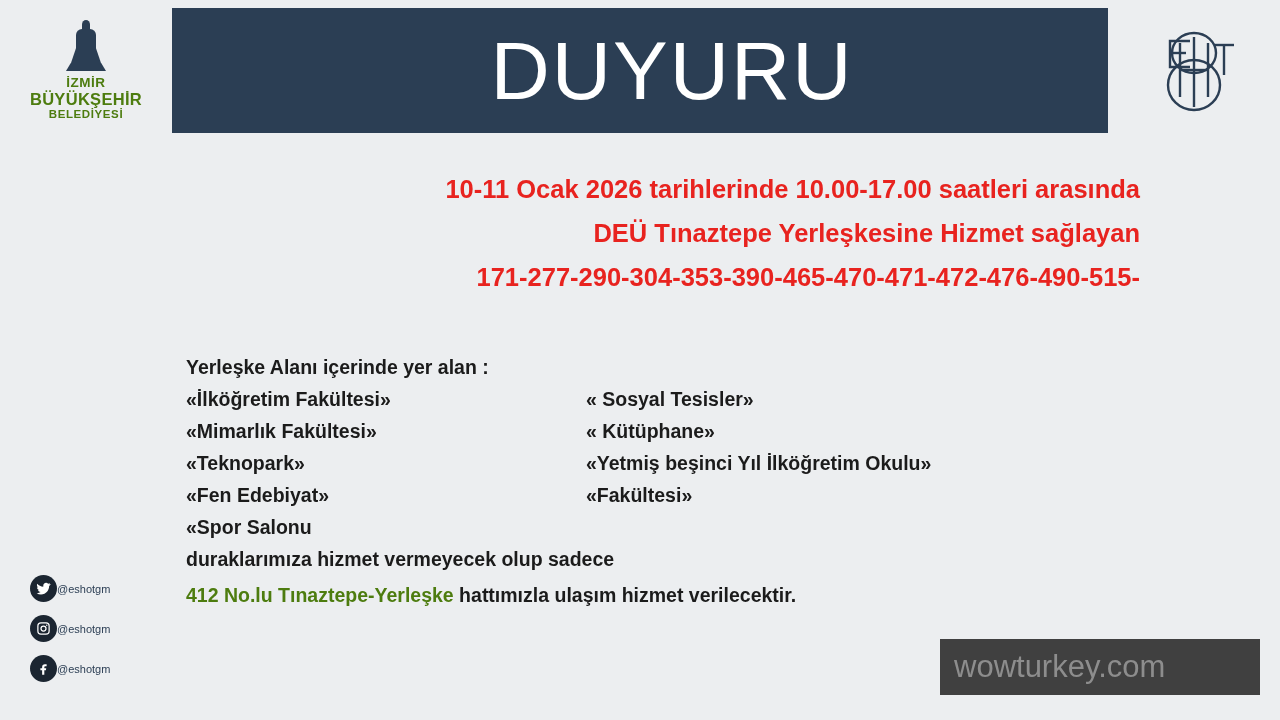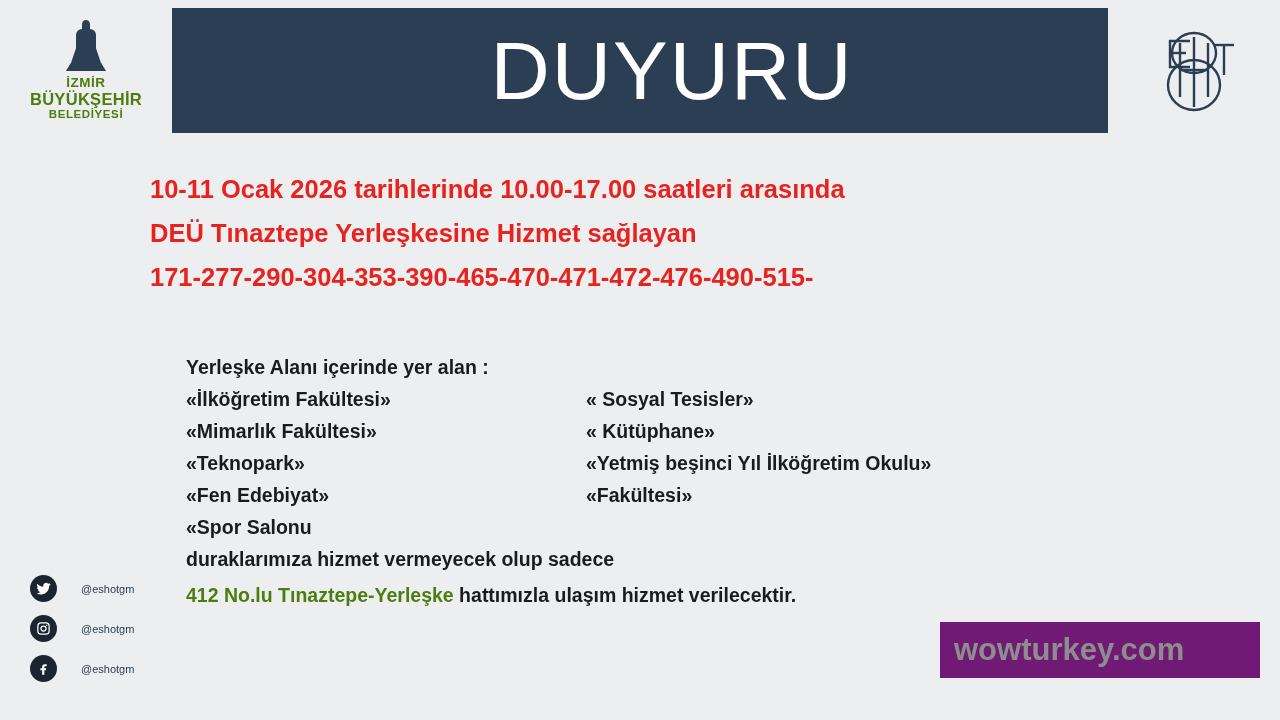--- a/index.html
+++ b/index.html
@@ -147,21 +147,21 @@
   .eshot-logo svg {
     display: block;
   }
 
   
   .headline {
     position: absolute;
     left: 150px;
     top: 168px;
     width: 990px;
-    text-align: left;
+    text-align: right;
     color: #e8231f;
     font-size: 25.5px;
     font-weight: 700;
     line-height: 1.72;
   }
   .headline .hl-line {
     display: block;
     white-space: nowrap;
   }
 
@@ -203,21 +203,21 @@
     position: absolute;
     left: 30px;
     top: 575px;
     display: flex;
     flex-direction: column;
     gap: 13px;
   }
   .social-row {
     display: flex;
     align-items: center;
-    gap: 24px;
+    gap: 0;
   }
   .social-badge {
     width: 27px;
     height: 27px;
     border-radius: 50%;
     background: #1b2531;
     display: flex;
     align-items: center;
     justify-content: center;
     color: #ffffff;
@@ -225,31 +225,31 @@
   .social-handle {
     font-size: 11px;
     font-weight: 400;
     color: #2b3e54;
   }
 
   
   .watermark {
     position: absolute;
     left: 940px;
-    top: 622px;
+    top: 639px;
     width: 320px;
     height: 56px;
-    background: #701a75;
+    background: #404040;
     display: flex;
     align-items: center;
     padding-left: 14px;
     box-sizing: border-box;
     color: #8d8d8d;
     font-size: 31px;
-    font-weight: 700;
+    font-weight: 400;
   }
 </style>
 </head>
 <body>
 
 <div class="poster">
 
   <div class="header-bar"></div>
   <div class="header-title">DUYURU</div>
 

